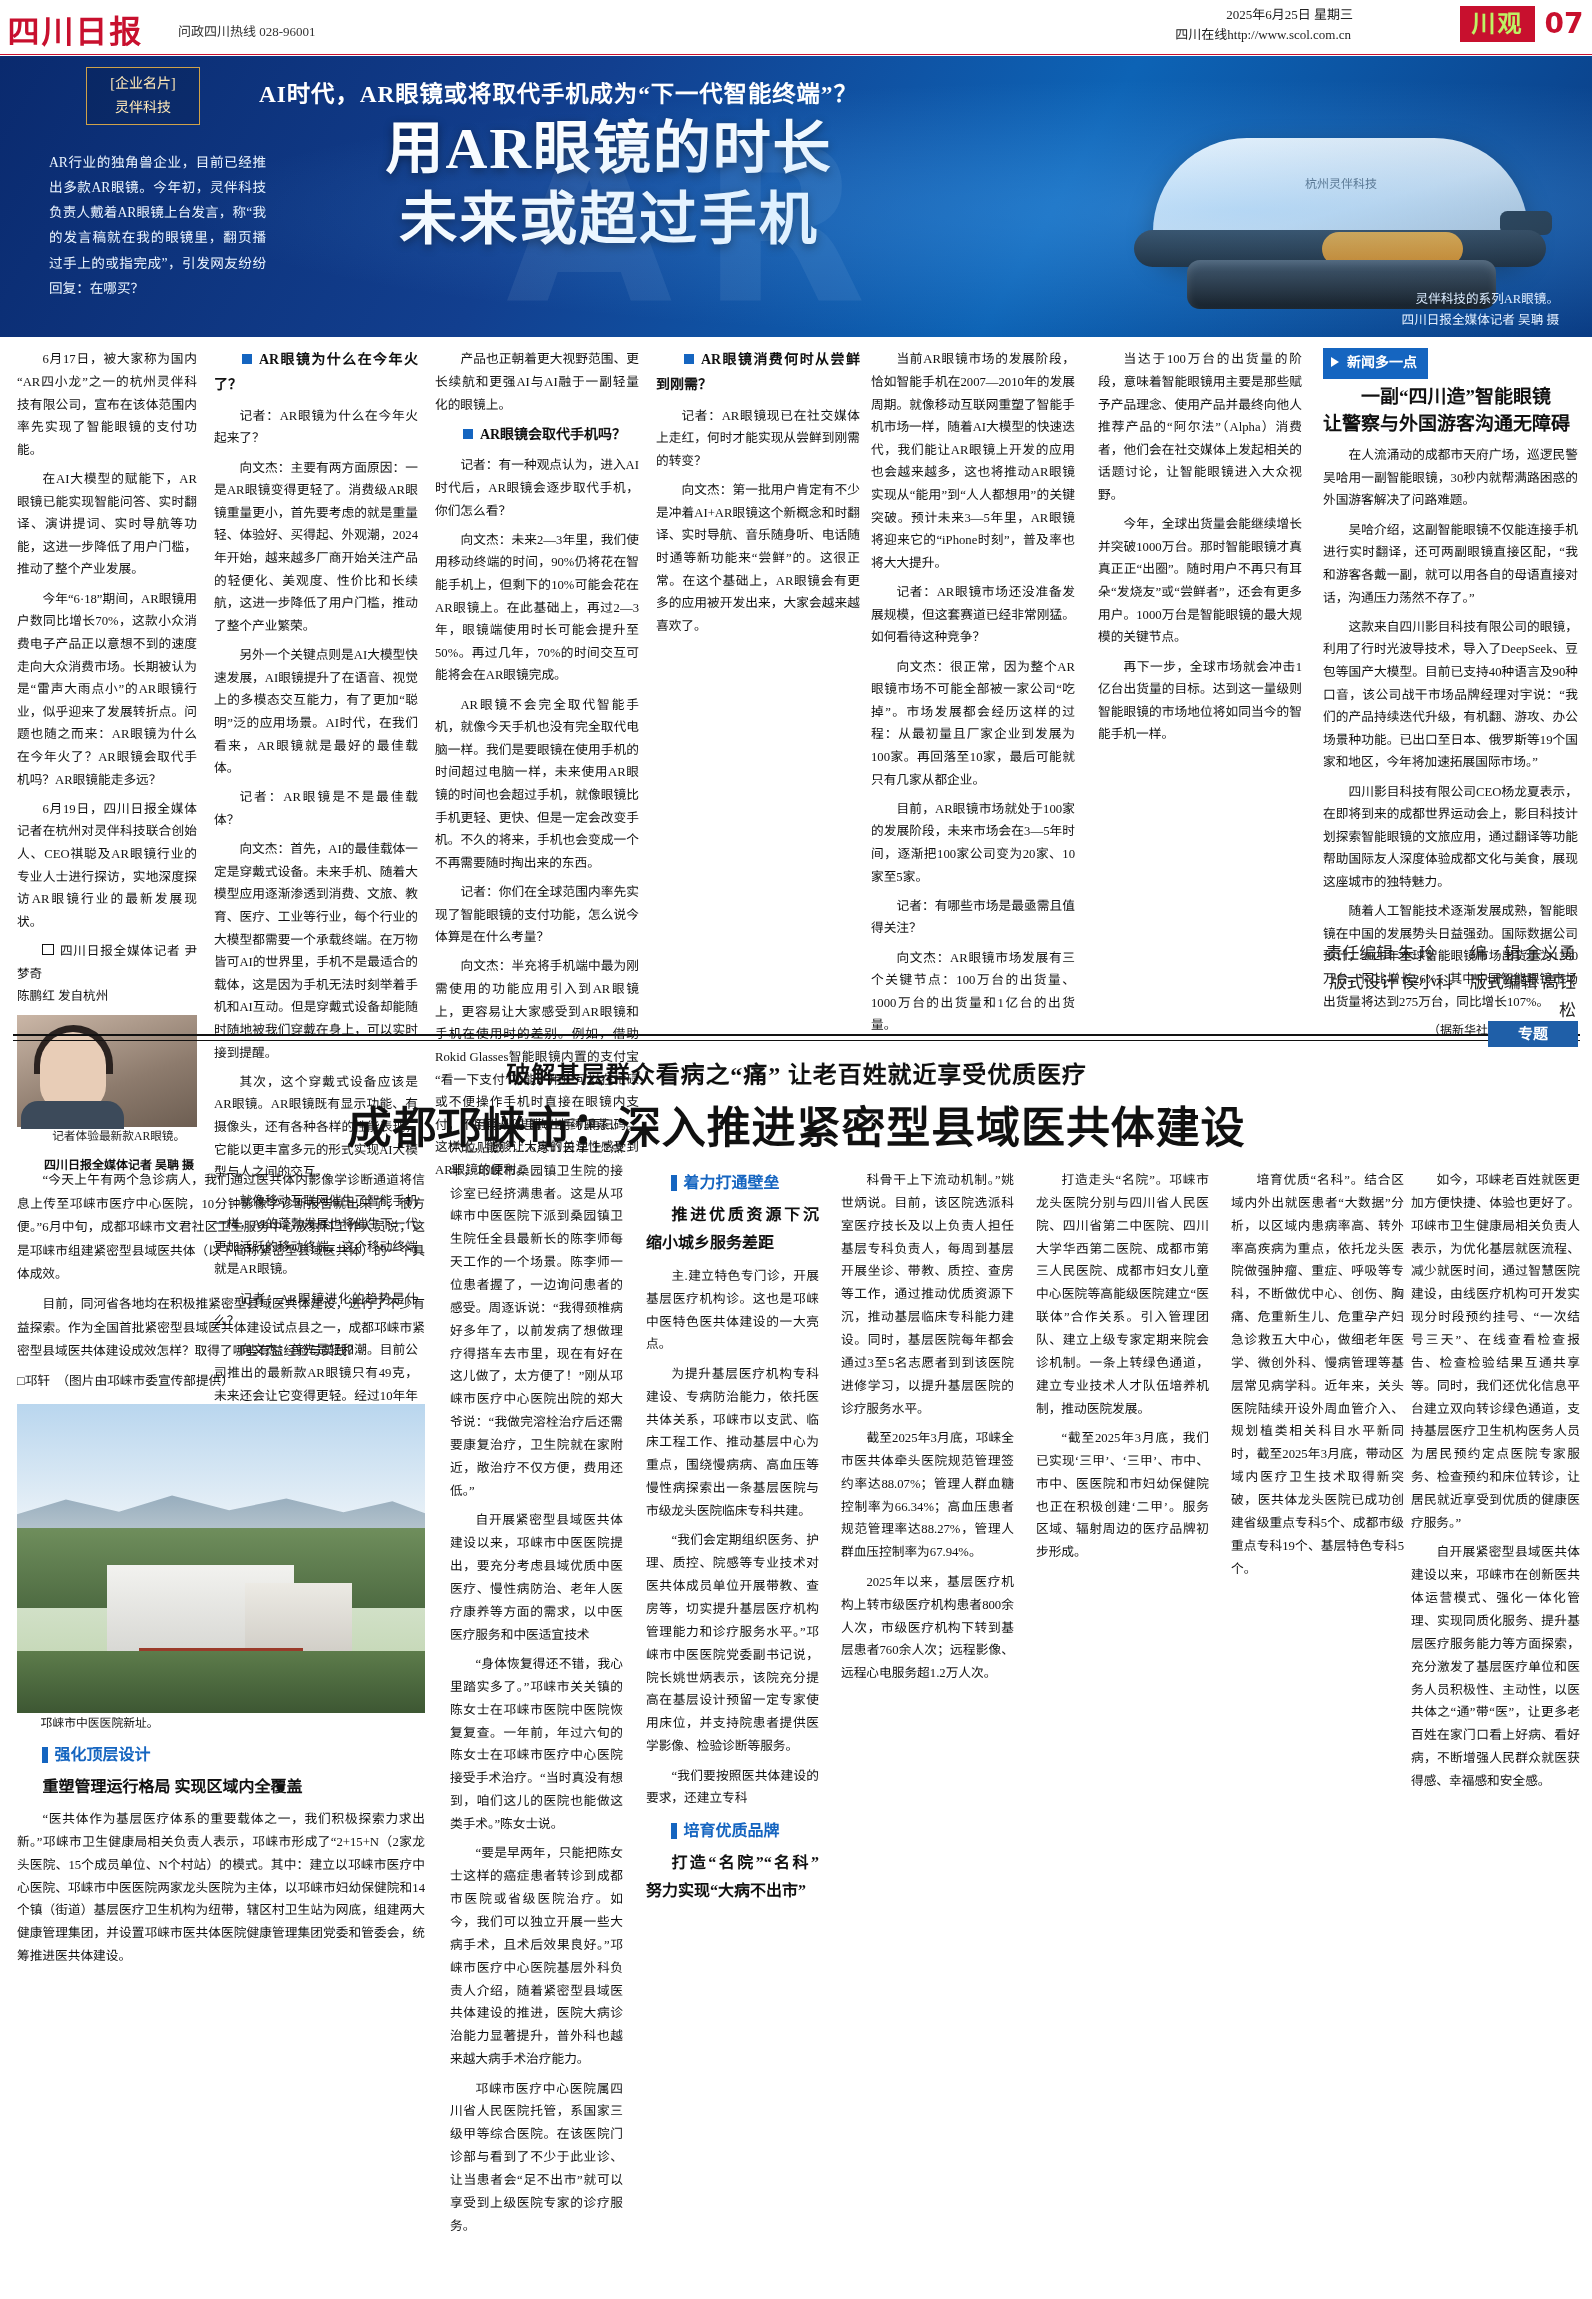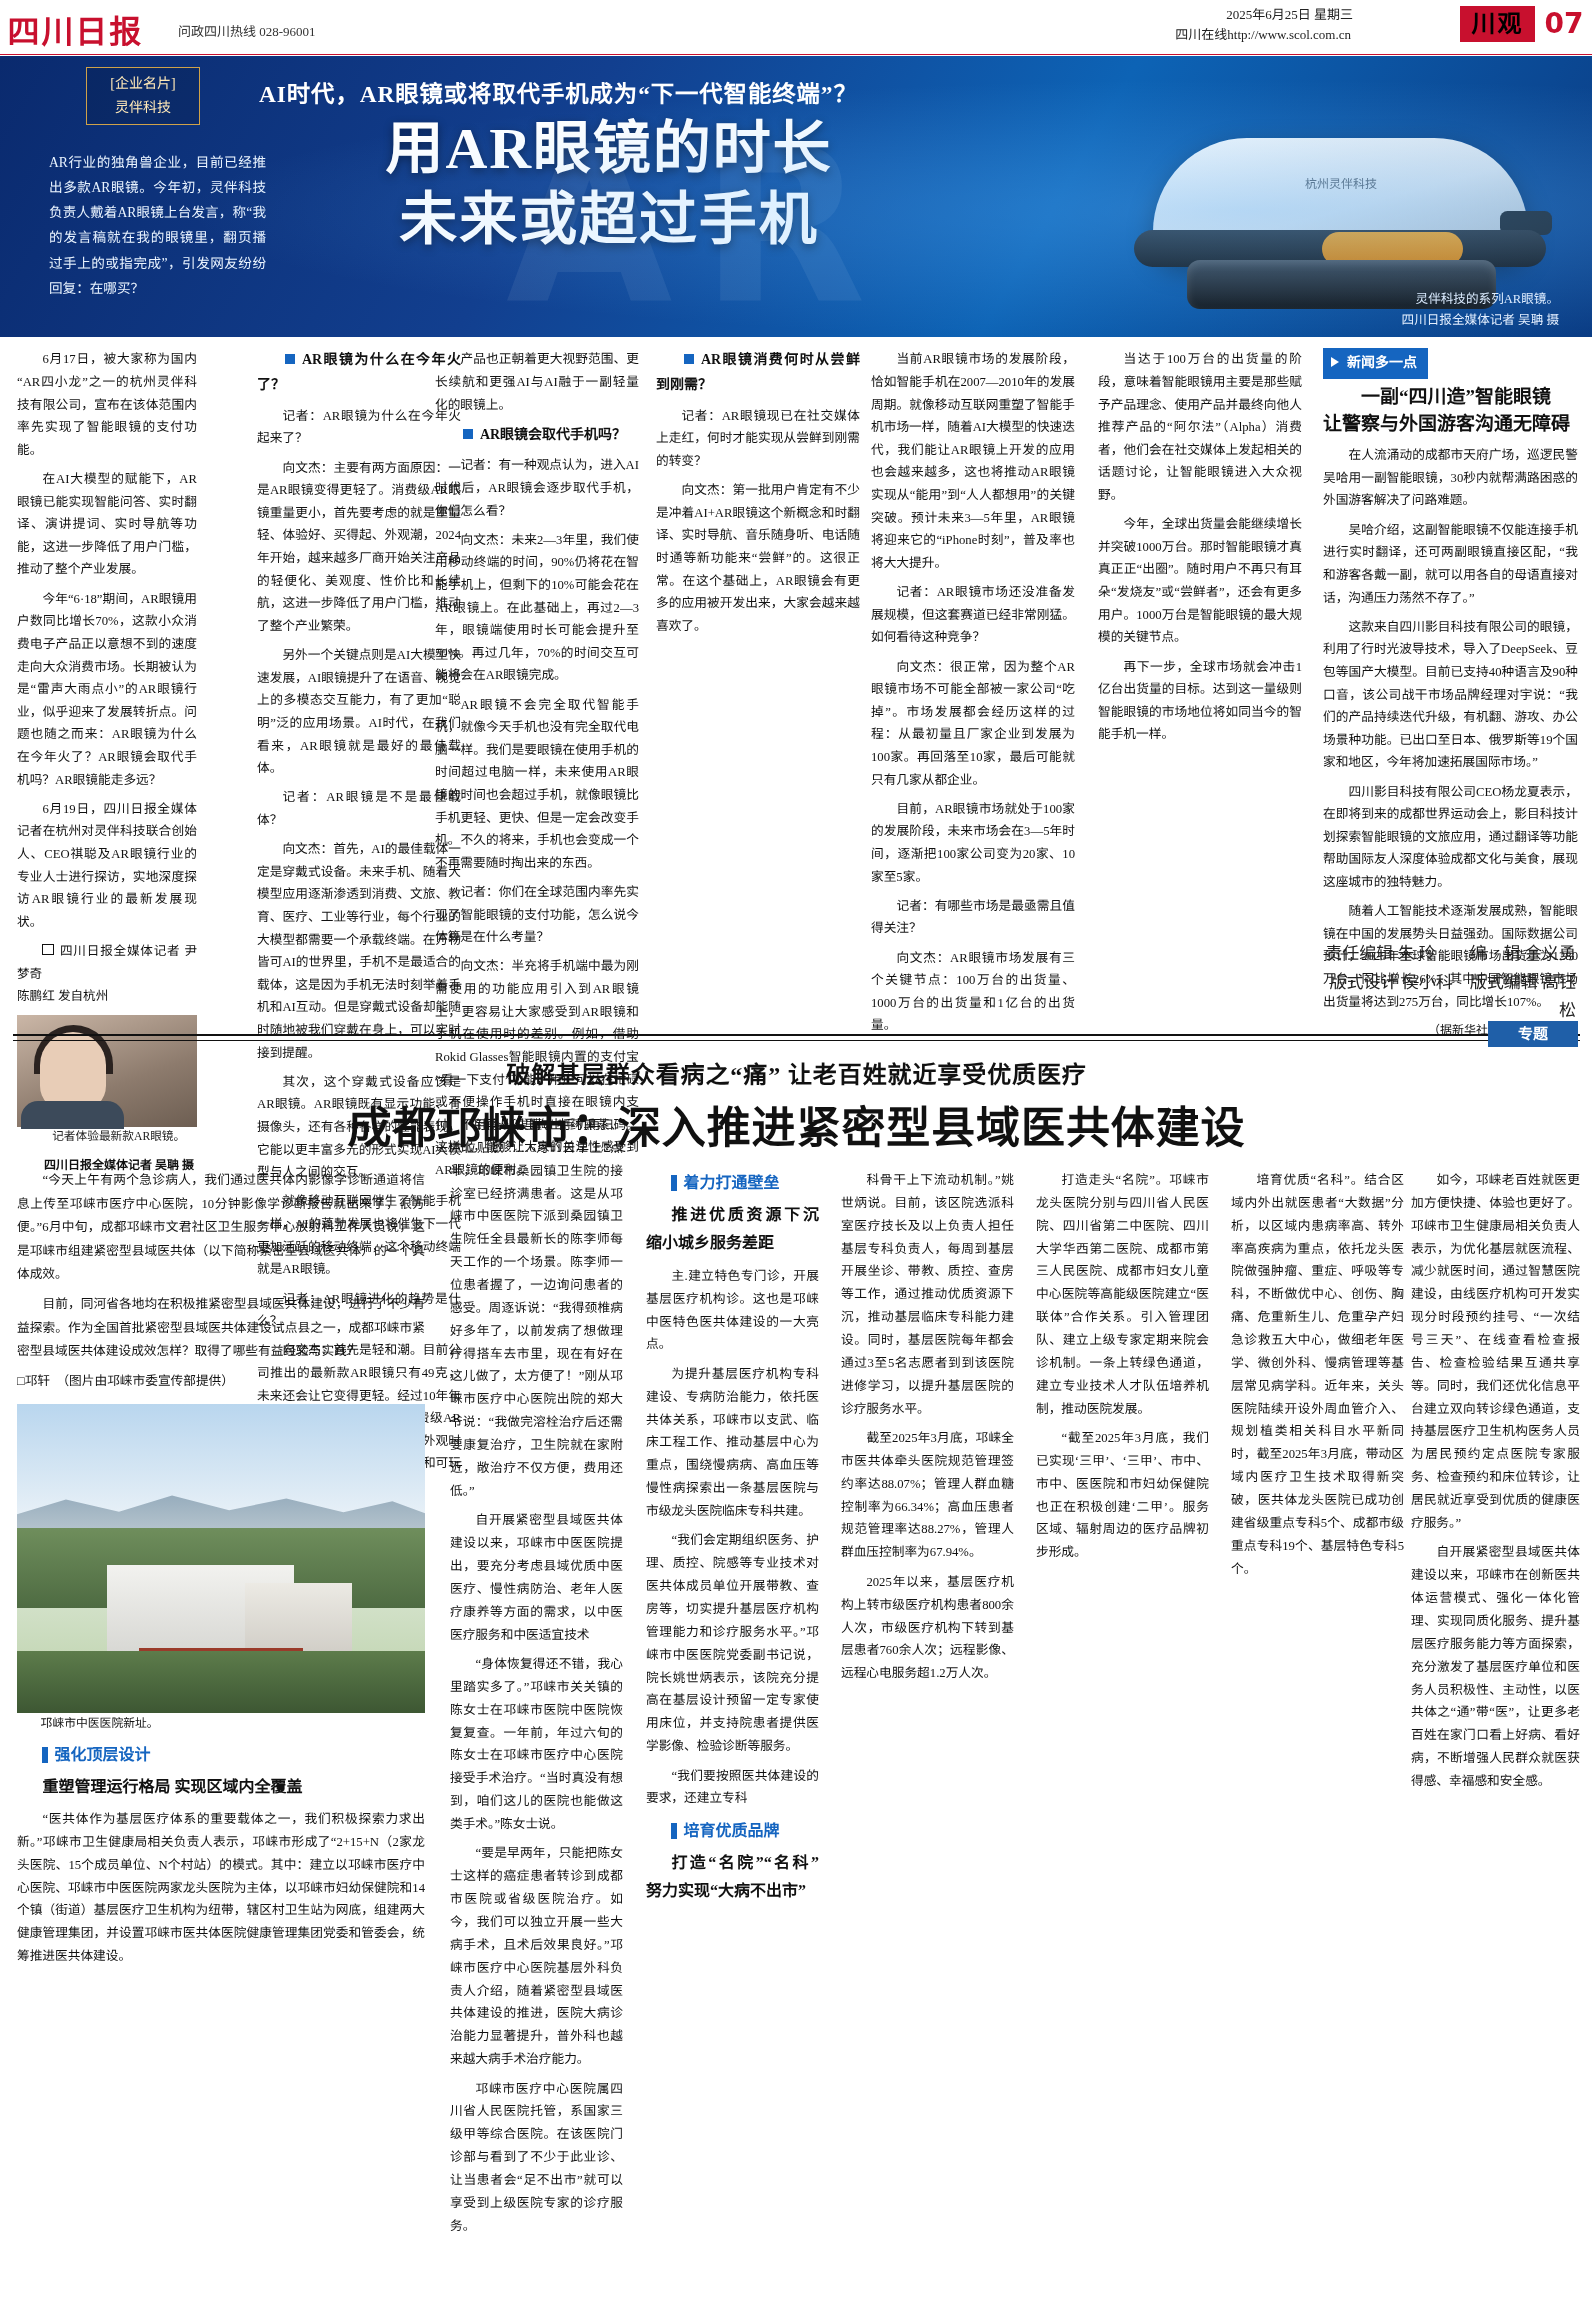--- a/index.html
+++ b/index.html
@@ -5,21 +5,21 @@
   html,body{margin:0;padding:0;background:#fff;}
   body{width:1593px;height:2299px;font-family:"Liberation Serif",serif;color:#111;}
   .page{position:relative;width:1593px;height:2299px;overflow:hidden;background:#fff;}
 
   
   .masthead{position:absolute;left:0;top:0;width:1593px;height:54px;border-bottom:1.9px solid #c8102e;}
   .mh-logo{position:absolute;left:7.5px;top:5.6px;font-family:"DejaVu Serif",serif;font-weight:700;font-size:32px;color:#c8102e;letter-spacing:1.9px;}
   .mh-hotline{position:absolute;left:178px;top:20.6px;font-size:13px;color:#333;}
   .mh-date{position:absolute;right:240px;top:3.7px;font-size:13px;color:#222;}
   .mh-site{position:absolute;right:242px;top:24px;font-size:13px;color:#222;}
-  .mh-brand{position:absolute;right:58px;top:5.6px;width:75px;height:36px;background:#c8102e;color:#000000;font-size:24px;font-weight:700;text-align:center;line-height:36px;letter-spacing:1.9px;}
+  .mh-brand{position:absolute;right:58px;top:5.6px;width:75px;height:36px;background:#c8102e;color:#bef264;font-size:24px;font-weight:700;text-align:center;line-height:36px;letter-spacing:1.9px;}
   .mh-pageno{position:absolute;right:7.5px;top:5.6px;width:43px;height:36px;color:#c8102e;font-size:28px;font-weight:700;text-align:center;line-height:36px;font-family:"DejaVu Sans",sans-serif;}
 
   
   .hero{position:absolute;left:0;top:56px;width:1593px;height:281px;
     background:linear-gradient(120deg,#0a2a6e 0%,#123f8f 35%,#0d63b5 65%,#0a3c84 100%);
     overflow:hidden;}
   .hero:after{content:"";position:absolute;left:0;top:0;right:0;bottom:0;
     background:radial-gradient(ellipse at 78% 55%, rgba(90,180,255,.35), rgba(0,0,0,0) 60%);}
   .hero-ghost{position:absolute;left:506px;top:45px;font-size:215px;font-weight:700;color:rgba(255,255,255,.07);font-family:"DejaVu Sans",sans-serif;letter-spacing:28px;}
   .badge-card{position:absolute;left:86px;top:11.2px;width:112px;height:52px;border:1.9px solid #cfa24a;color:#ffe9b8;font-size:14px;text-align:center;line-height:24px;padding-top:3.7px;background:rgba(0,0,0,.12);}
@@ -35,21 +35,21 @@
   .dev-orange{position:absolute;left:197px;top:103px;width:141px;height:34px;border-radius:17px;background:linear-gradient(180deg,#f6a01e,#d97d06);}
   .dev-visor{position:absolute;left:62px;top:131px;width:309px;height:49px;border-radius:13px;background:linear-gradient(180deg,#3a4049,#101317);box-shadow:inset 0 3.7px 9.4px rgba(255,255,255,.16);}
   .dev-cam{position:absolute;left:375px;top:82px;width:52px;height:24px;border-radius:7.5px;background:#1b1f25;}
   .hero-caption{position:absolute;right:34px;bottom:5.6px;width:300px;color:#eaf2ff;font-size:12.6px;text-align:right;line-height:1.7;}
 
   
   .sec1{position:absolute;left:0;top:339px;width:1593px;height:691px;padding:0;}
   .col{position:absolute;top:9.4px;font-size:12.7px;line-height:1.78;text-align:justify;color:#111;}
   .col p{margin:0 0 6.6px 0;text-indent:2em;}
   .c1{left:17px;width:180px;}
-  .c2{left:214px;width:204px;margin-left:43px;}
+  .c2{left:214px;width:204px;}
   .c3{left:435px;width:204px;}
   .c4{left:656px;width:204px;}
   .c5{left:871px;width:204px;}
   .c6{left:1098px;width:204px;}
   .c7{left:1323px;width:255px;}
   .sub-h{font-weight:700;font-size:14px;margin:7.5px 0 5.6px 0;text-indent:0;}
   .sub-h .sq{display:inline-block;width:10.3px;height:10.3px;background:#1565c0;margin-right:6.6px;}
   .byline{font-size:12.6px;line-height:1.8;margin-top:9.4px;text-indent:0;}
   .byline .bar{display:inline-block;width:9.4px;height:9.4px;border:1.9px solid #111;margin-right:5.6px;}
   .photo-ph{margin-top:7.5px;width:180px;height:112px;background:linear-gradient(160deg,#cbb7a7,#8d7b6d 60%,#6d5e52);position:relative;}

